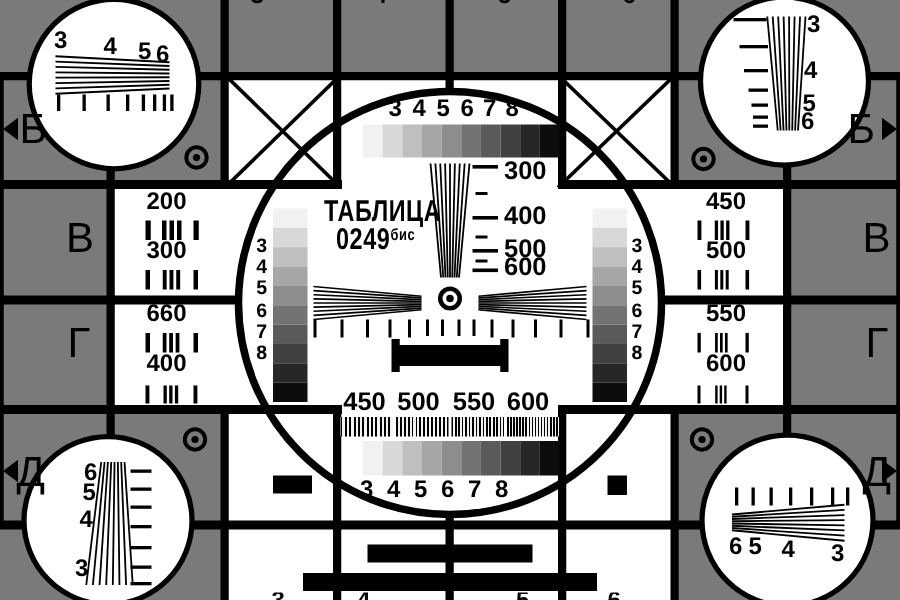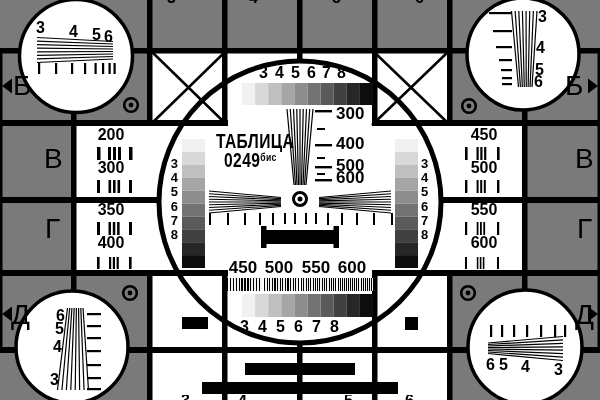--- a/index.html
+++ b/index.html
@@ -377,21 +377,21 @@
   <div class="t bl" style="left:336px;top:157px">500</div>
   <div class="t bl" style="left:336px;top:169px">600</div>
 
   <div class="t ctr bl" style="left:243px;top:259px">450</div>
   <div class="t ctr bl" style="left:279px;top:259px">500</div>
   <div class="t ctr bl" style="left:316px;top:259px">550</div>
   <div class="t ctr bl" style="left:352px;top:259px">600</div>
 
   <div class="t ctr" style="left:111px;top:127px">200</div>
   <div class="t ctr" style="left:111px;top:160px">300</div>
-  <div class="t ctr" style="left:111px;top:202px">350</div>
+  <div class="t ctr" style="left:111px;top:202px">660</div>
   <div class="t ctr" style="left:111px;top:235px">400</div>
 
   <div class="t ctr" style="left:484px;top:127px">450</div>
   <div class="t ctr" style="left:484px;top:160px">500</div>
   <div class="t ctr" style="left:484px;top:202px">550</div>
   <div class="t ctr" style="left:484px;top:235px">600</div>
 
   <div class="t lt" style="left:13px;top:72px">Б</div>
   <div class="t lt" style="left:44px;top:145px">В</div>
   <div class="t lt" style="left:45px;top:215px">Г</div>

